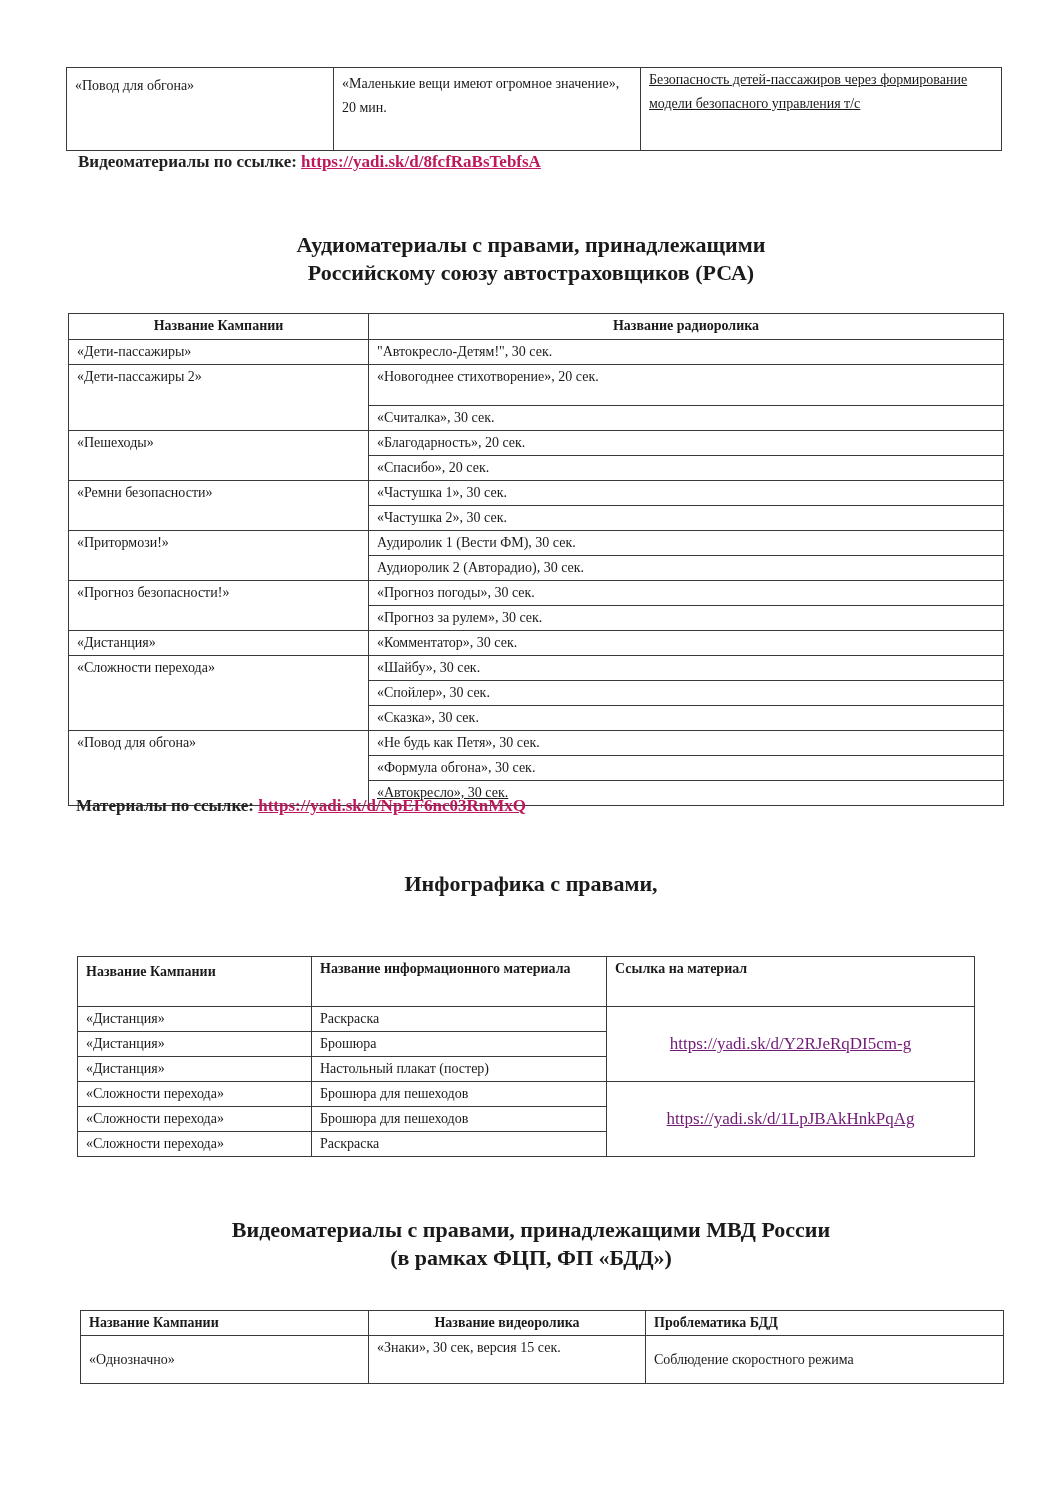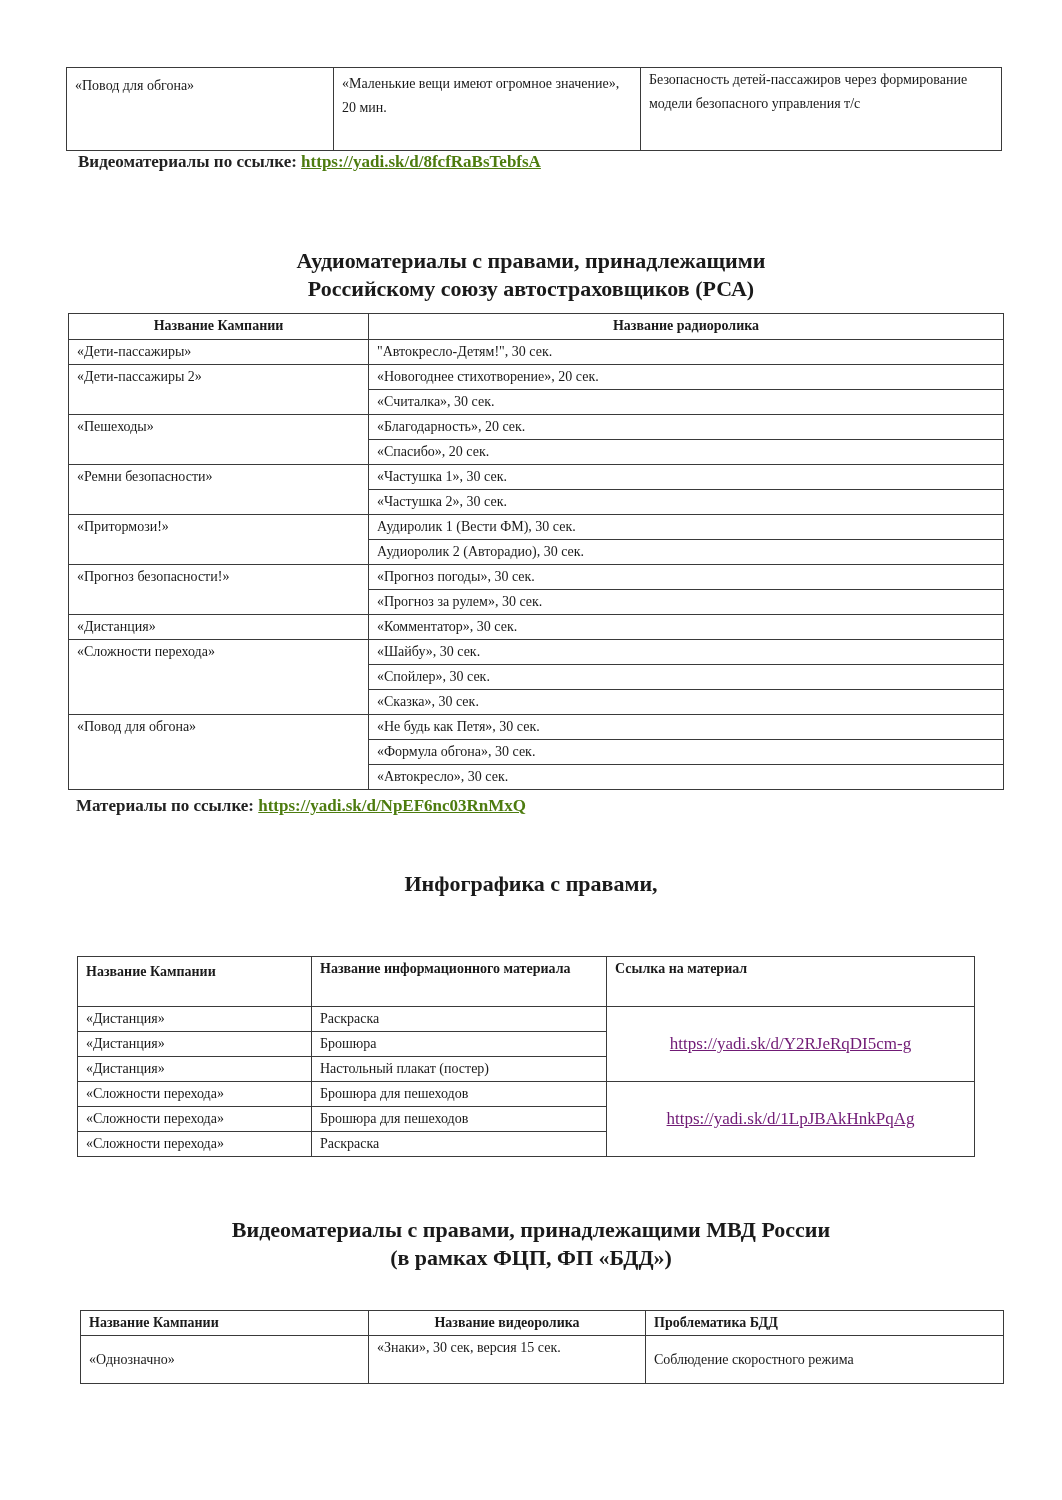--- a/index.html
+++ b/index.html
@@ -7,59 +7,59 @@
       width: 1062px; height: 1500px; position: relative; overflow: hidden;
       font-family: "Liberation Serif", serif; color: #1a1a1a;
     }
     .abs { position: absolute; }
     table { border-collapse: collapse; position: absolute; font-family: "Liberation Serif", serif; }
     td, th { border: 1.3px solid #3a3a3a; vertical-align: top; padding: 0 8px; font-weight: normal; text-align: left; }
     th { font-weight: bold; }
     .fs17 { font-size: 14px; line-height: 24px; }
     .title { font-weight: bold; font-size: 22px; line-height: 28px; text-align: center; width: 1062px; left: 0; }
     .linkline { font-weight: bold; font-size: 17px; color: #222; }
-    .linkline a { color: #4d7c0f; text-decoration: underline; font-weight: bold; }
+    .linkline a { color: #be185d; text-decoration: underline; font-weight: bold; }
     .lightlink { color: #701a75; text-decoration: underline; font-size: 17px; }
     .center { text-align: center; }
   </style>
 </head>
 <body>
 
 <table style="left:66px; top:67px; width:936px;">
   <tbody>
       <tr style="height:83px;">
     <td class="fs17" style="width:250px; padding-top:6px;">«Повод для обгона»</td>
     <td class="fs17" style="width:290px; padding-top:4px;">«Маленькие вещи имеют огромное значение», 20 мин.</td>
-    <td class="fs17" style="padding-top:0px;">Безопасность детей-пассажиров через формирование модели безопасного управления т/с</td>
+    <td class="fs17" style="padding-top:0px;text-decoration:underline;">Безопасность детей-пассажиров через формирование модели безопасного управления т/с</td>
   </tr>
 </tbody>
   </table>
 <div class="abs linkline" style="left:78px; top:152px;">
   <span>Видеоматериалы по ссылке:</span>
   <a>https://yadi.sk/d/8fcfRaBsTebfsA</a>
 </div>
 
-<div class="abs title" style="top:247px;">
+<div class="abs title" style="top:231px;">
   <div>Аудиоматериалы с правами, принадлежащими</div>
   <div>Российскому союзу автостраховщиков (РСА)</div>
 </div>
 
 <table id="audio-table" style="left:68px; top:313px; width:936px;">
   <thead>
     <tr style="height:26px;">
       <th class="fs17 center" style="width:283px;">Название Кампании</th>
       <th class="fs17 center">Название радиоролика</th>
     </tr>
   </thead>
   <tbody id="audio-body">
       <tr style="height: 25px;">
         <td class="fs17" rowspan="1">«Дети-пассажиры»</td>
         <td class="fs17">"Автокресло-Детям!", 30 сек.</td>
       </tr>
-      <tr style="height: 25px; padding-left: 20px;">
+      <tr style="height: 41px; padding-left: 20px;">
         <td class="fs17" rowspan="2">«Дети-пассажиры 2»</td>
         <td class="fs17">«Новогоднее стихотворение», 20 сек.</td>
       </tr>
       <tr style="height: 25px;">
         <td class="fs17">«Считалка», 30 сек.</td>
       </tr>
       <tr style="height: 25px;">
         <td class="fs17" rowspan="2">«Пешеходы»</td>
         <td class="fs17">«Благодарность», 20 сек.</td>
       </tr>
@@ -101,21 +101,21 @@
       <tr style="height: 25px;">
         <td class="fs17">«Сказка», 30 сек.</td>
       </tr>
       <tr style="height: 25px;">
         <td class="fs17" rowspan="3">«Повод для обгона»</td>
         <td class="fs17">«Не будь как Петя», 30 сек.</td>
       </tr>
       <tr style="height: 25px;">
         <td class="fs17">«Формула обгона», 30 сек.</td>
       </tr>
-      <tr style="height: 18px;">
+      <tr style="height: 18px; text-decoration: underline;">
         <td class="fs17">«Автокресло», 30 сек.</td>
       </tr>
     </tbody>
 </table>
 
 <div class="abs linkline" style="left:76px; top:796px;">
   <span>Материалы по ссылке:</span>
   <a>https://yadi.sk/d/NpEF6nc03RnMxQ</a>
 </div>
 

